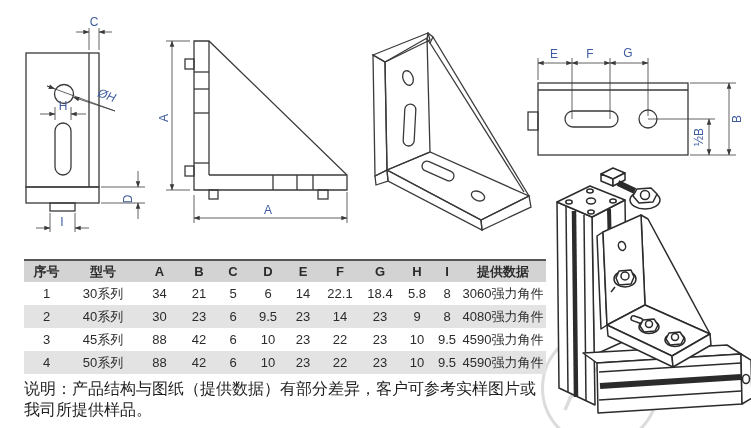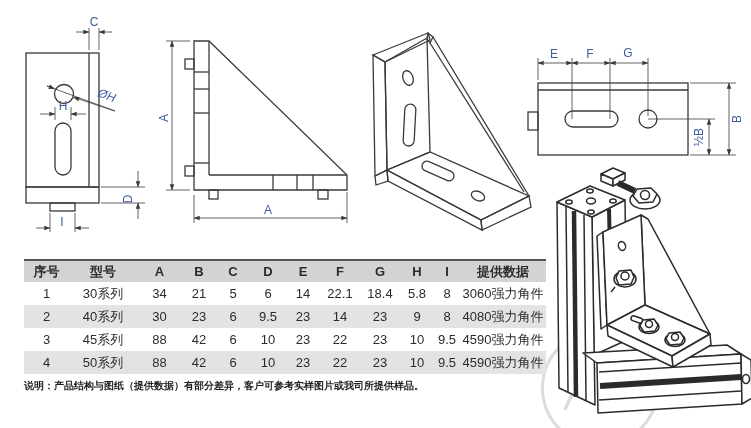--- a/index.html
+++ b/index.html
@@ -22,21 +22,21 @@
   .spec-table {
     position:absolute; left:24px; top:259px; width:522px;
     border-collapse:collapse; table-layout:fixed;
     font-size:13px; color:#2b2b2b; text-align:center;
   }
   .spec-table thead tr { background:#d3d3d3; border-top:2px solid #555; height:22px; }
   .spec-table tbody tr { height:23px; }
   .spec-table tbody tr:nth-child(even) { background:#e3e3e3; }
   .note {
     position:absolute; left:24px; top:379px; width:520px;
-    font-size:10px; font-weight:bold; color:#1f1f1f;
+    font-size:16px; font-weight:normal; color:#1f1f1f;
   }
   .watermark-ring {
     position:absolute; left:541px; top:329px; width:118px; height:118px;
     border:3px solid #dcdcdc; border-radius:50%;
   }
 </style>
 </head>
 <body>
 
 <div class="page">

